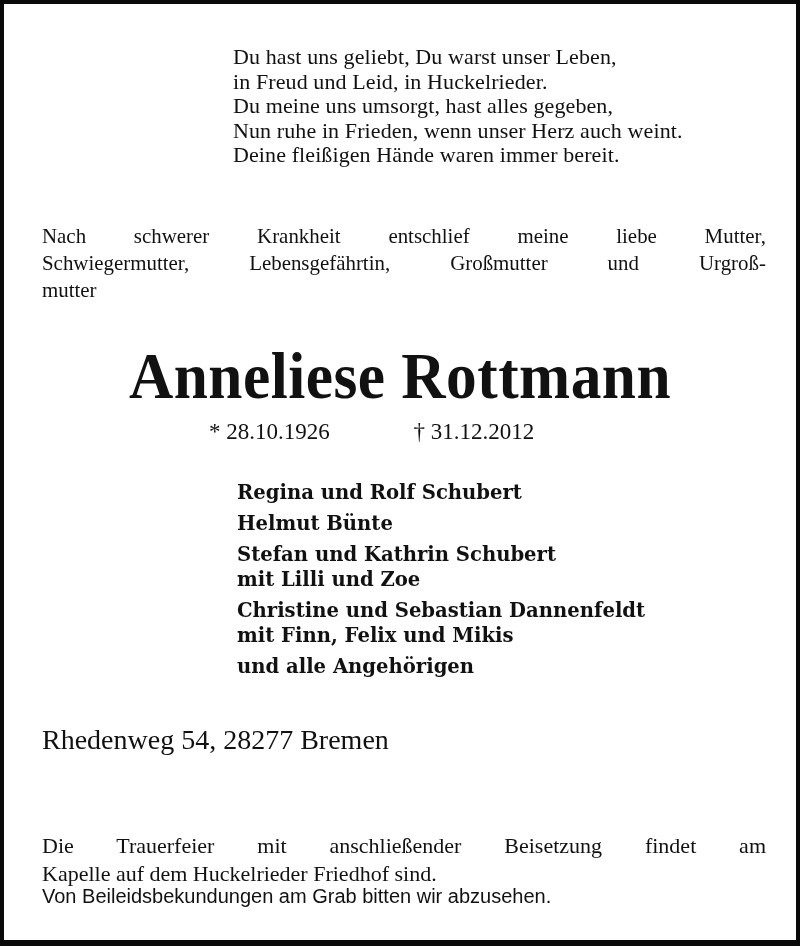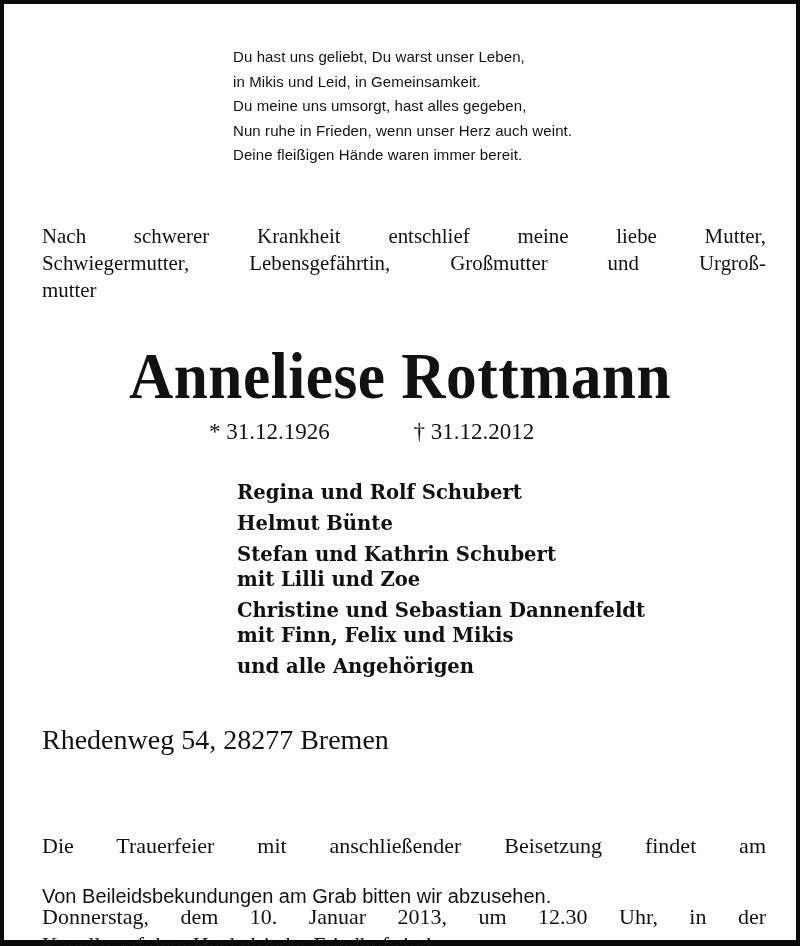--- a/index.html
+++ b/index.html
@@ -23,22 +23,22 @@
       border-right: 4px solid #0a0a0a;
       border-bottom: 6px solid #0a0a0a;
       background: #ffffff;
       font-family: "DejaVu Serif", "Liberation Serif", serif;
       color: #111111;
     }
     .poem {
       position: absolute;
       left: 229px;
       top: 41px;
-      font-family: Liberation Sans, sans-serif;
-      font-size: 15px;
+      font-family: Liberation Serif, serif;
+      font-size: 22px;
       line-height: 24.5px;
       letter-spacing: 0.1px;
     }
     .poem-line { display: block; white-space: nowrap; }
 
     .intro {
       position: absolute;
       left: 38px;
       top: 218px;
       width: 724px;
@@ -130,36 +130,36 @@
       white-space: nowrap;
     }
   </style>
 </head>
 <body>
 
 <div class="frame">
 
   <div class="poem">
     <span class="poem-line">Du hast uns geliebt, Du warst unser Leben,</span>
-    <span class="poem-line">in Mikis und Leid, in Gemeinsamkeit.</span>
+    <span class="poem-line">in Freud und Leid, in Huckelrieder.</span>
     <span class="poem-line">Du meine uns umsorgt, hast alles gegeben,</span>
     <span class="poem-line">Nun ruhe in Frieden, wenn unser Herz auch weint.</span>
     <span class="poem-line">Deine fleißigen Hände waren immer bereit.</span>
   </div>
 
   <div class="intro">
     <span class="intro-line justify">Nach schwerer Krankheit entschlief meine liebe Mutter,</span>
     <span class="intro-line justify">Schwiegermutter, Lebensgefährtin, Großmutter und Urgroß-</span>
     <span class="intro-line">mutter</span>
   </div>
 
   <div class="name">Anneliese Rottmann</div>
 
   <div class="dates">
-    <span class="birth">* 31.12.1926</span>
+    <span class="birth">* 28.10.1926</span>
     <span class="death">† 31.12.2012</span>
   </div>
 
   <div class="family">
     <div class="family-group">
       <span class="family-line">Regina und Rolf Schubert</span>
     </div>
     <div class="family-group">
       <span class="family-line">Helmut Bünte</span>
     </div>
@@ -173,19 +173,18 @@
     </div>
     <div class="family-group">
       <span class="family-line">und alle Angehörigen</span>
     </div>
   </div>
 
   <div class="address">Rhedenweg 54, 28277 Bremen</div>
 
   <div class="ceremony">
     <span class="ceremony-line justify">Die Trauerfeier mit anschließender Beisetzung findet am</span>
-    <span class="ceremony-line justify">Donnerstag, dem 10. Januar 2013, um 12.30 Uhr, in der</span>
     <span class="ceremony-line">Kapelle auf dem Huckelrieder Friedhof sind.</span>
   </div>
 
   <div class="condolence">Von Beileidsbekundungen am Grab bitten wir abzusehen.</div>
 
 </div>
 
 </body></html>

